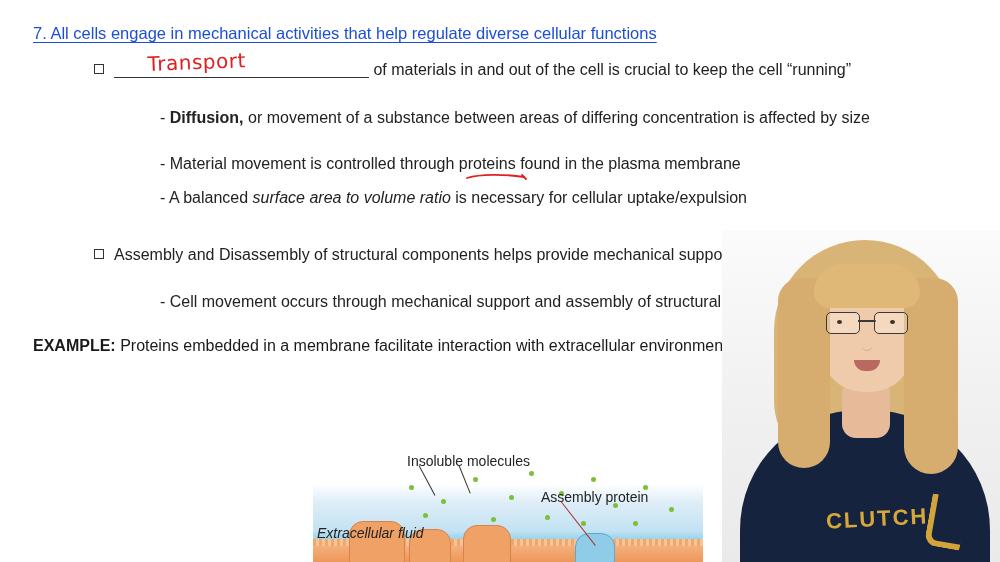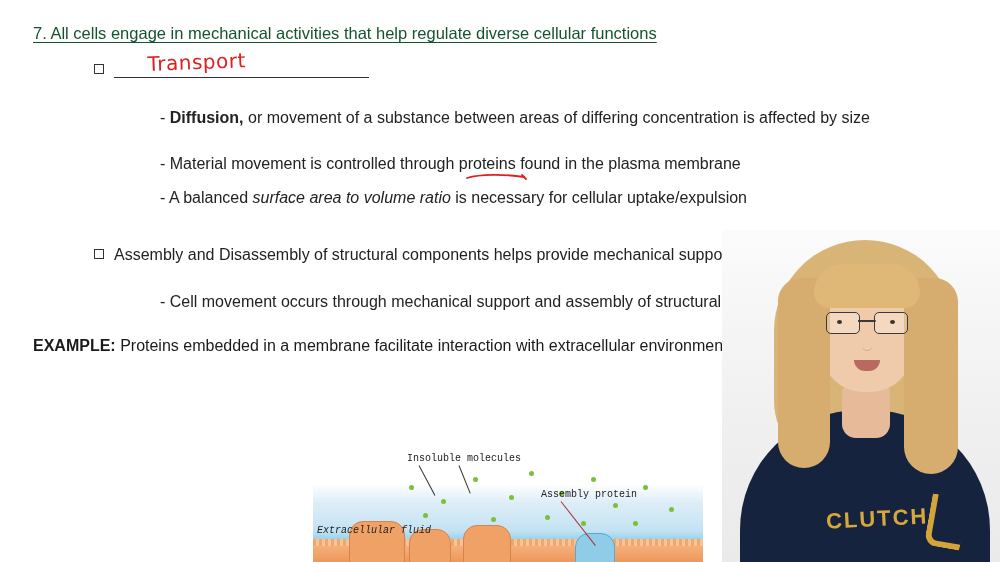--- a/index.html
+++ b/index.html
@@ -21,21 +21,21 @@
     inset: 0;
     background: #ffffff;
   }
 
   
   .heading {
     position: absolute;
     left: 33px;
     top: 24px;
     font-size: 16.5px;
-    color: #14532d;
+    color: #1d4ed8;
     text-decoration: underline;
     text-underline-offset: 3px;
     white-space: nowrap;
   }
 
   
   .row {
     position: absolute;
     font-size: 16px;
     color: #222;
@@ -152,23 +152,23 @@
   .dot {
     position: absolute;
     width: 5px;
     height: 5px;
     border-radius: 50%;
     background: #7bbf3a;
   }
 
   .fig-label {
     position: absolute;
-    font-size: 10px;
+    font-size: 14px;
     color: #222;
-    font-family: Liberation Mono, monospace;
+    font-family: Liberation Sans, sans-serif;
     white-space: nowrap;
   }
   .fig-label.italic { font-style: italic; }
   .leader {
     position: absolute;
     background: #333;
     height: 1px;
     transform-origin: left center;
   }
 
@@ -331,20 +331,21 @@
 </style>
 </head>
 <body>
 
 <div class="slide">
 
   <div class="heading">7. All cells engage in mechanical activities that help regulate diverse cellular functions</div>
 
   <div class="row" style="left:94px; top:60px;">
     <span class="sq"></span><span class="blank-wrap"><span class="blank-line"></span><span class="handwrite">Transport</span></span>
+    <span>of materials in and out of the cell is crucial to keep the cell “running”</span>
   </div>
 
   <div class="row" style="left:160px; top:108px;">
     <span>- </span><span class="b">Diffusion,</span>
     <span>or movement of a substance between areas of differing concentration is affected by size</span>
   </div>
 
   <div class="row" style="left:160px; top:154px;">- Material movement is controlled through proteins found in the plasma membrane</div>
 
   <div class="red-underline">

